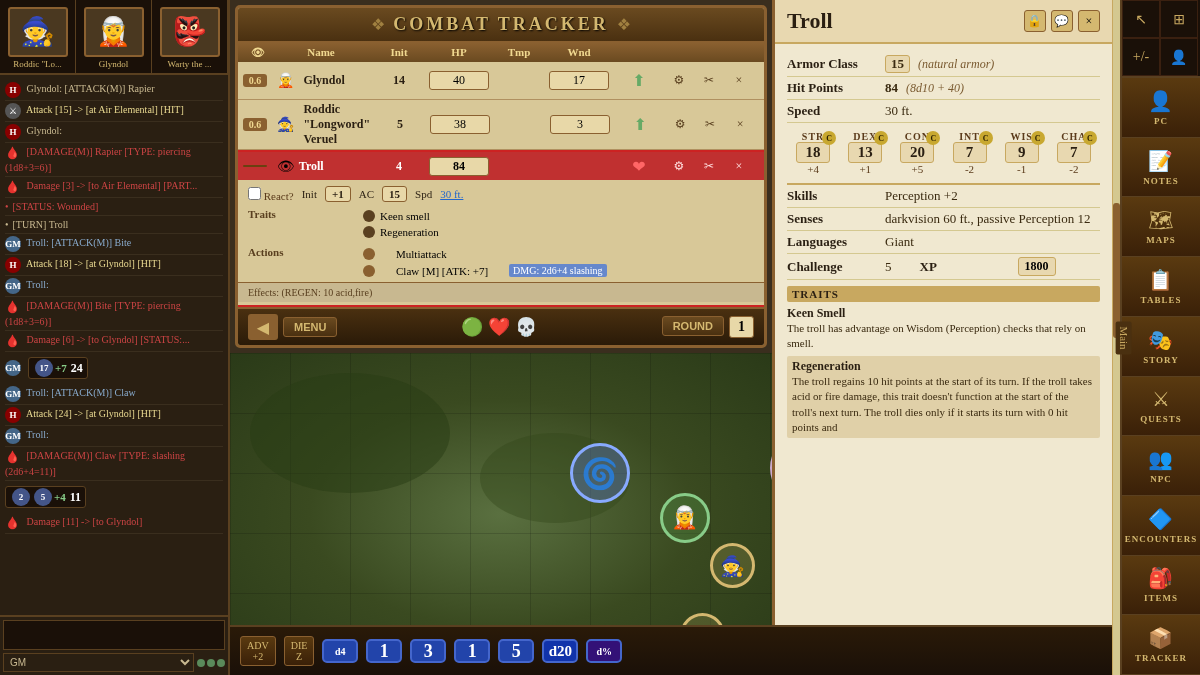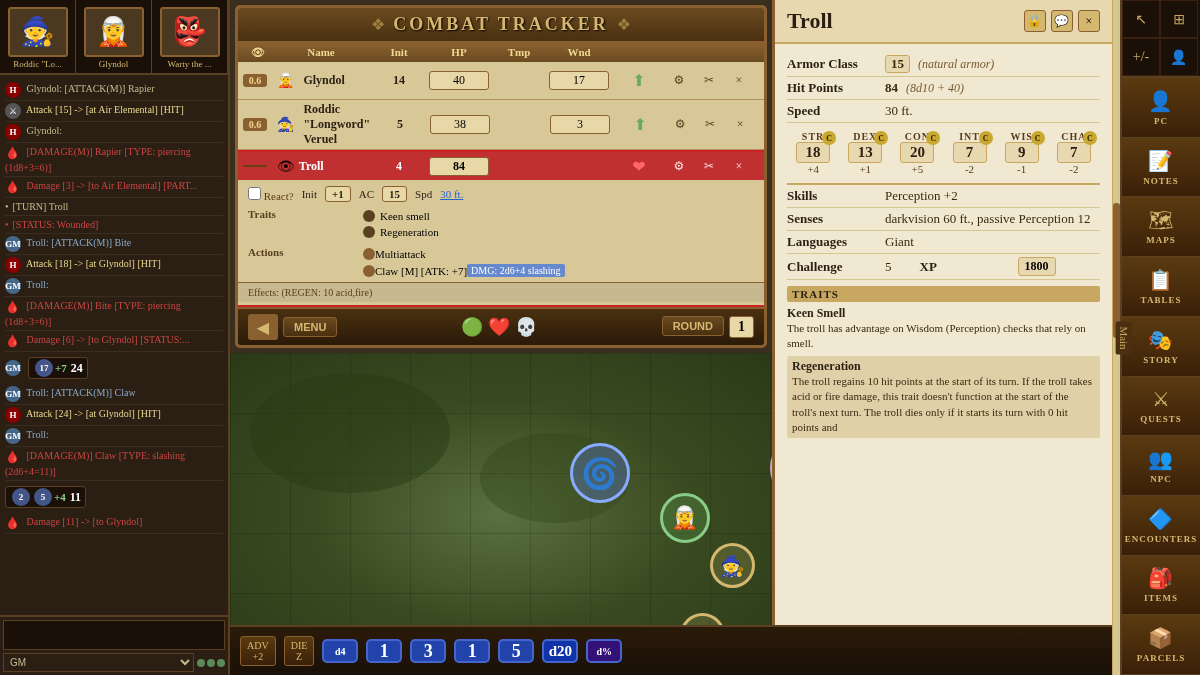--- a/index.html
+++ b/index.html
@@ -310,21 +310,21 @@
     .trait-dot {
       width: 12px;
       height: 12px;
       border-radius: 50%;
       background: #5a4020;
       flex-shrink: 0;
     }
     .action-item {
       display: flex;
       align-items: center;
-      gap: 0;
+      gap: 21px;
       padding: 2px 10px;
       font-size: 11px;
     }
     .attack-tag {
       background: #6688cc;
       color: white;
       padding: 1px 4px;
       border-radius: 2px;
       font-size: 10px;
     }
@@ -789,25 +789,25 @@
         Glyndol:
       </div>
       <div class="log-entry damage">
         <span class="log-icon blood">🩸</span>
         [DAMAGE(M)] Rapier [TYPE: piercing (1d8+3=6)]
       </div>
       <div class="log-entry damage">
         <span class="log-icon blood">🩸</span>
         Damage [3] -&gt; [to Air Elemental] [PART...
       </div>
+      <div class="log-entry damage">
+        <span style="margin-right:4px">•</span>[STATUS: Wounded]
+      </div>
       <div class="log-entry">
         <span style="margin-right:4px">•</span>[TURN] Troll
-      </div>
-      <div class="log-entry damage">
-        <span style="margin-right:4px">•</span>[STATUS: Wounded]
       </div>
       <div class="log-entry gm">
         <span class="log-icon gm">GM</span>
         Troll: [ATTACK(M)] Bite
       </div>
       <div class="log-entry hit">
         <span class="log-icon h">H</span>
         Attack [18] -&gt; [at Glyndol] [HIT]
       </div>
       <div class="log-entry gm">
@@ -1213,16 +1213,16 @@
     <div class="sidebar-btn">
       <span class="sidebar-btn-icon">🔷</span>
       <span class="sidebar-btn-label">ENCOUNTERS</span>
     </div>
     <div class="sidebar-btn">
       <span class="sidebar-btn-icon">🎒</span>
       <span class="sidebar-btn-label">ITEMS</span>
     </div>
     <div class="sidebar-btn">
       <span class="sidebar-btn-icon">📦</span>
-      <span class="sidebar-btn-label">PARCELS</span>
+      <span class="sidebar-btn-label">TRACKER</span>
     </div>
   </div>
 </div>
 
 </body></html>

